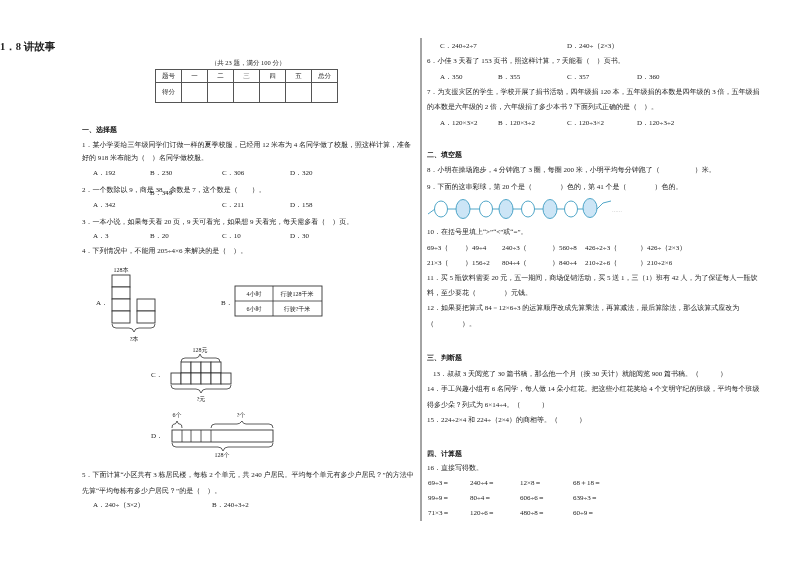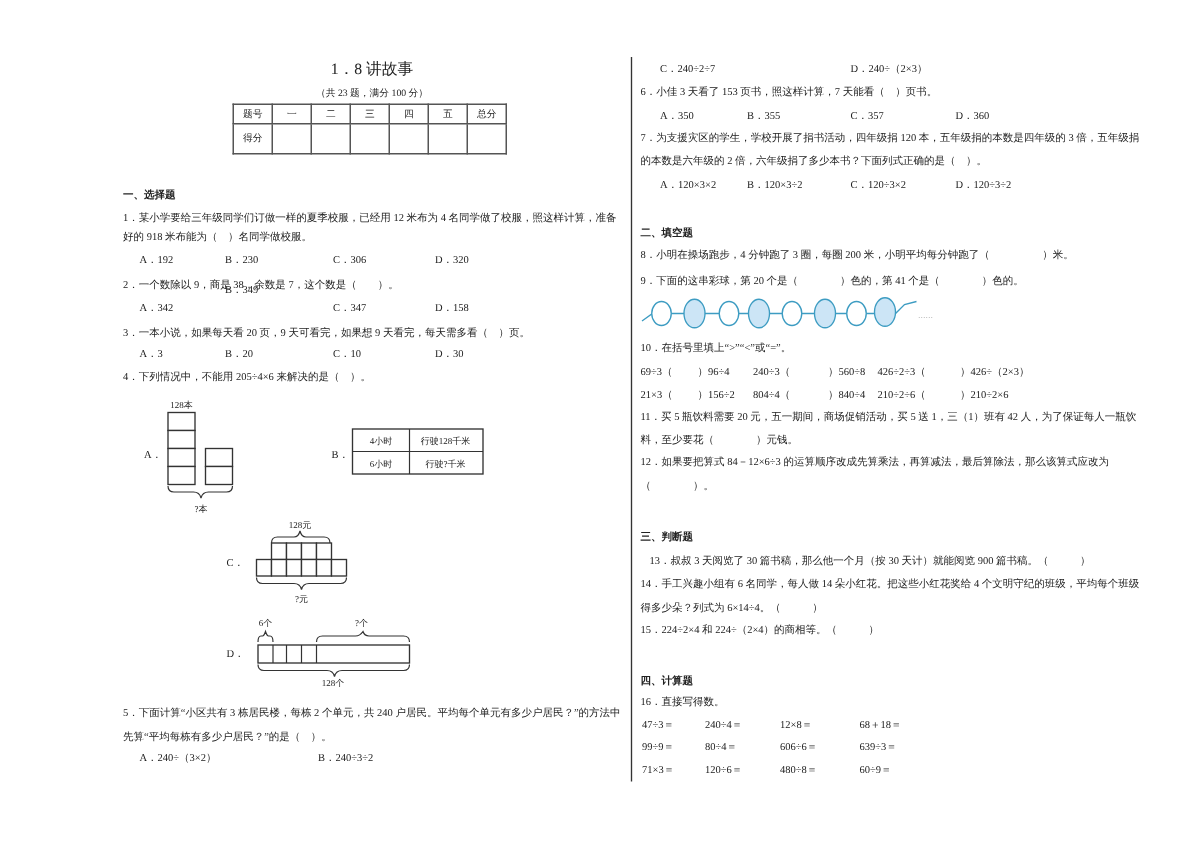--- a/index.html
+++ b/index.html
@@ -3,21 +3,21 @@
 <meta charset="utf-8">
 <style>
   html, body { margin:0; padding:0; }
   body {
     width:794px; height:562px; position:relative; overflow:hidden;
     background:#ffffff; color:#222;
     font-family:"Liberation Serif","DejaVu Serif",serif;
   }
   .t { position:absolute; font-size:7px; line-height:9px; white-space:nowrap; }
   .h { font-weight:bold; }
-  .title { position:absolute; left:0; width:496px; top:40px; text-align:center; font-size:10.5px; font-weight:normal; line-height:13px; }
+  .title { position:absolute; left:0; width:496px; top:40px; text-align:left; font-size:10.5px; font-weight:bold; line-height:13px; }
   .subtitle { position:absolute; left:0; width:496px; top:58px; text-align:center; font-size:6.5px; line-height:9px; }
   table.score { position:absolute; left:155px; top:69px; border-collapse:collapse; }
   table.score td { border:1px solid #555; width:25px; font-size:6.5px; text-align:center; padding:0; }
   table.score tr.r1 td { height:12px; }
   table.score tr.r2 td { height:19px; }
   svg.overlay { position:absolute; left:0; top:0; width:794px; height:562px; }
   svg text { font-family:"Liberation Serif","DejaVu Serif",serif; font-size:6px; fill:#222; }
   .box { fill:#fff; stroke:#333; stroke-width:0.9; }
   .br { fill:none; stroke:#333; stroke-width:0.8; }
 </style>
@@ -55,21 +55,21 @@
 <div class="t" style="left:82px;top:140.5px">1．某小学要给三年级同学们订做一样的夏季校服，已经用 12 米布为 4 名同学做了校服，照这样计算，准备</div>
 <div class="t" style="left:82px;top:153.5px">好的 918 米布能为（　）名同学做校服。</div>
 <div class="t" style="left:93px;top:168.5px">A．192</div>
 <div class="t" style="left:150px;top:168.5px">B．230</div>
 <div class="t" style="left:222px;top:168.5px">C．306</div>
 <div class="t" style="left:290px;top:168.5px">D．320</div>
 
 <div class="t" style="left:82px;top:185.5px">2．一个数除以 9，商是 38，余数是 7，这个数是（　　）。</div>
 <div class="t" style="left:93px;top:200.5px">A．342</div>
 <div class="t" style="left:150px;top:189px">B．349</div>
-<div class="t" style="left:222px;top:200.5px">C．347</div>
+<div class="t" style="left:222px;top:200.5px">C．211</div>
 <div class="t" style="left:290px;top:200.5px">D．158</div>
 
 <div class="t" style="left:82px;top:217.5px">3．一本小说，如果每天看 20 页，9 天可看完，如果想 9 天看完，每天需多看（　）页。</div>
 <div class="t" style="left:93px;top:232px">A．3</div>
 <div class="t" style="left:150px;top:232px">B．20</div>
 <div class="t" style="left:222px;top:232px">C．10</div>
 <div class="t" style="left:290px;top:232px">D．30</div>
 
 <div class="t" style="left:82px;top:246.5px">4．下列情况中，不能用 205÷4×6 来解决的是（　）。</div>
 <div class="t" style="left:96px;top:298.5px">A．</div>
@@ -97,21 +97,21 @@
 <div class="t" style="left:498px;top:118.5px">B．120×3÷2</div>
 <div class="t" style="left:567px;top:118.5px">C．120÷3×2</div>
 <div class="t" style="left:637px;top:118.5px">D．120÷3÷2</div>
 
 <div class="t h" style="left:427px;top:150.5px">二、填空题</div>
 <div class="t" style="left:427px;top:165.5px">8．小明在操场跑步，4 分钟跑了 3 圈，每圈 200 米，小明平均每分钟跑了（　　　　　）米。</div>
 <div class="t" style="left:427px;top:182.5px">9．下面的这串彩球，第 20 个是（　　　　）色的，第 41 个是（　　　　）色的。</div>
 
 <div class="t" style="left:427px;top:227.5px">10．在括号里填上“&gt;”“&lt;”或“=”。</div>
 <div class="t" style="left:427px;top:243.5px">69÷3（</div>
-<div class="t" style="left:465px;top:243.5px">）96÷4</div>
+<div class="t" style="left:465px;top:243.5px">）49÷4</div>
 <div class="t" style="left:502px;top:243.5px">240÷3（</div>
 <div class="t" style="left:552px;top:243.5px">）560÷8</div>
 <div class="t" style="left:585px;top:243.5px">426÷2÷3（</div>
 <div class="t" style="left:640px;top:243.5px">）426÷（2×3）</div>
 <div class="t" style="left:427px;top:258.5px">21×3（</div>
 <div class="t" style="left:465px;top:258.5px">）156÷2</div>
 <div class="t" style="left:502px;top:258.5px">804÷4（</div>
 <div class="t" style="left:552px;top:258.5px">）840÷4</div>
 <div class="t" style="left:585px;top:258.5px">210÷2÷6（</div>
 <div class="t" style="left:640px;top:258.5px">）210÷2×6</div>
@@ -122,21 +122,21 @@
 <div class="t" style="left:427px;top:319.5px">（　　　　）。</div>
 
 <div class="t h" style="left:427px;top:353.5px">三、判断题</div>
 <div class="t" style="left:433px;top:369.5px">13．叔叔 3 天阅览了 30 篇书稿，那么他一个月（按 30 天计）就能阅览 900 篇书稿。（　　　）</div>
 <div class="t" style="left:427px;top:384.5px">14．手工兴趣小组有 6 名同学，每人做 14 朵小红花。把这些小红花奖给 4 个文明守纪的班级，平均每个班级</div>
 <div class="t" style="left:427px;top:400.5px">得多少朵？列式为 6×14÷4。（　　　）</div>
 <div class="t" style="left:427px;top:415.5px">15．224÷2×4 和 224÷（2×4）的商相等。（　　　）</div>
 
 <div class="t h" style="left:427px;top:449.5px">四、计算题</div>
 <div class="t" style="left:427px;top:463.5px">16．直接写得数。</div>
-<div class="t" style="left:428px;top:478.5px">47÷3＝</div>
+<div class="t" style="left:428px;top:478.5px">69÷3＝</div>
 <div class="t" style="left:470px;top:478.5px">240÷4＝</div>
 <div class="t" style="left:520px;top:478.5px">12×8＝</div>
 <div class="t" style="left:573px;top:478.5px">68＋18＝</div>
 <div class="t" style="left:428px;top:493.5px">99÷9＝</div>
 <div class="t" style="left:470px;top:493.5px">80÷4＝</div>
 <div class="t" style="left:520px;top:493.5px">606÷6＝</div>
 <div class="t" style="left:573px;top:493.5px">639÷3＝</div>
 <div class="t" style="left:428px;top:508.5px">71×3＝</div>
 <div class="t" style="left:470px;top:508.5px">120÷6＝</div>
 <div class="t" style="left:520px;top:508.5px">480÷8＝</div>

